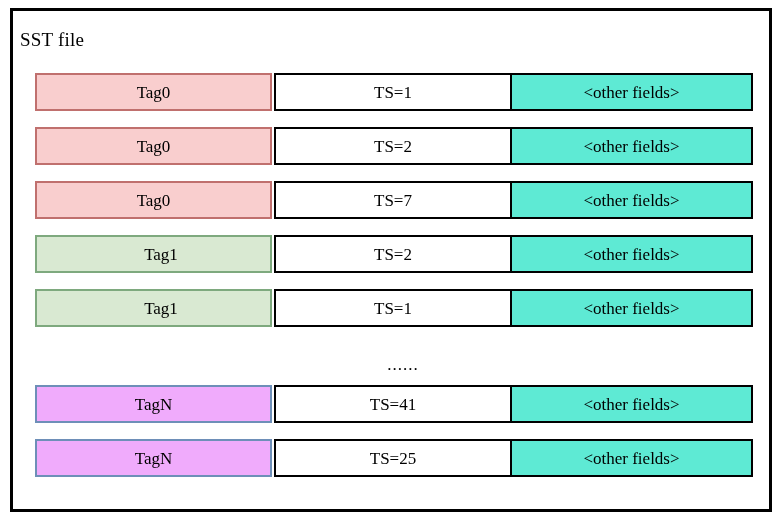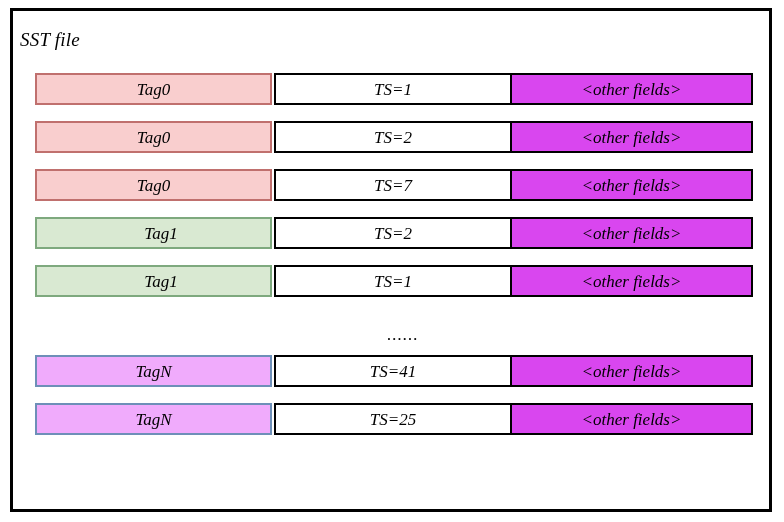--- a/index.html
+++ b/index.html
@@ -10,21 +10,20 @@
   body {
     font-family: "Liberation Serif", "DejaVu Serif", serif;
     color: #000000;
   }
   #screenshot {
     position: relative;
     width: 784px;
     height: 522px;
     background: #ffffff;
     overflow: hidden;
-    font-style: italic;
   }
 
   
   .sst-box {
     position: absolute;
     left: 10px;
     top: 8px;
     width: 762px;
     height: 504px;
     box-sizing: border-box;
@@ -48,21 +47,21 @@
     position: absolute;
     left: 22px;
     top: 62px;
     width: 720px;
   }
 
   .record-row {
     position: relative;
     display: flex;
     align-items: stretch;
-    height: 32px;
+    height: 38px;
     margin-bottom: 16px;
   }
 
   .cell {
     box-sizing: border-box;
     display: flex;
     align-items: center;
     justify-content: center;
     font-size: 17px;
     line-height: 19px;
@@ -78,21 +77,21 @@
   .cell-ts {
     width: 238px;
     margin-left: 2px;
     border: 2px solid #000000;
     background: #ffffff;
   }
   .cell-other {
     width: 243px;
     border: 2px solid #000000;
     border-left-width: 2px;
-    background: #d946ef;
+    background: #5eead4;
     margin-left: -2px;
   }
 
   
   .tag-pink  { background: #f9cece; border-color: #c0706e; }
   .tag-green { background: #d9e9d2; border-color: #7ea97e; padding-left: 15px; }
   .tag-blue  { background: #f0abfc; border-color: #6e8fb8; }
 
   
   .ellipsis-row {

